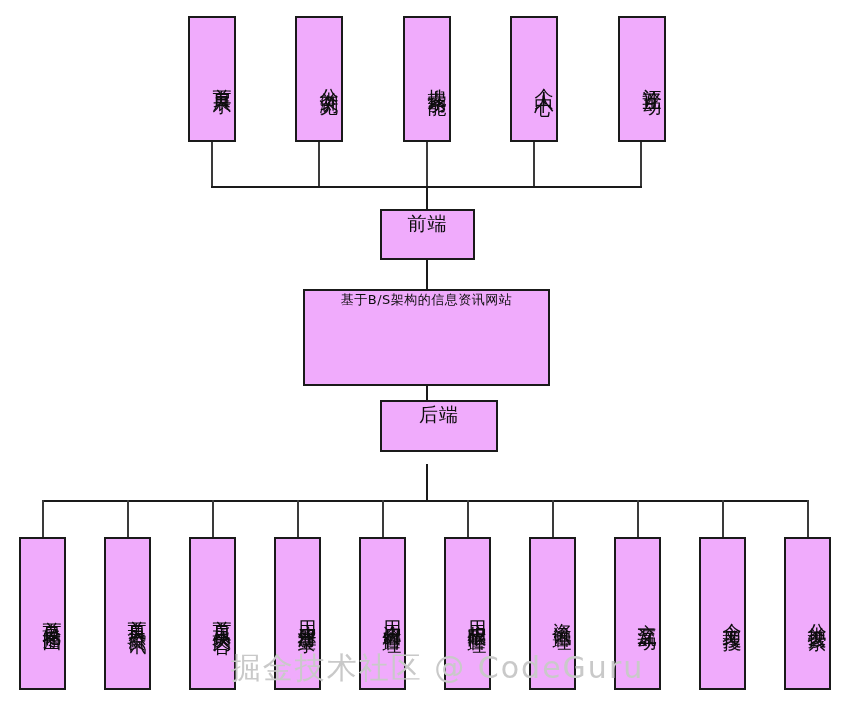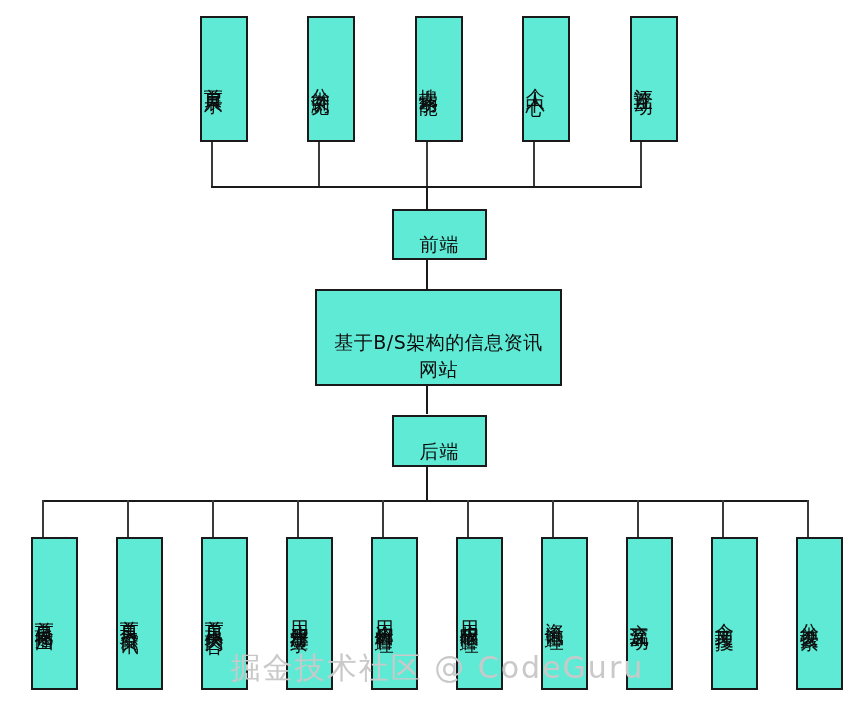--- a/index.html
+++ b/index.html
@@ -12,46 +12,45 @@
     width: 843px;
     height: 704px;
     background: #ffffff;
     font-family: "DejaVu Sans", "Liberation Sans", sans-serif;
     overflow: hidden;
   }
   .node {
     position: absolute;
     box-sizing: border-box;
     border: 2px solid #1a1a1a;
-    background: #5eead4;
+    background: #f0abfc;
     display: flex;
-    align-items: flex-end;
+    align-items: flex-start;
     justify-content: center;
     text-align: center;
     color: #0d0d0d;
     z-index: 2;
-    margin-left: 12px;
   }
   
   .node.vert {
     writing-mode: vertical-rl;
     text-orientation: upright;
     font-size: 19px;
     line-height: 1.22;
     letter-spacing: 3px;
     padding: 4px 0;
   }
   
   .node.horiz {
     font-size: 19px;
     line-height: 1.35;
     letter-spacing: 1px;
   }
   .node.center {
-    font-size: 19px;
+    font-size: 13px;
     line-height: 1.45;
     letter-spacing: 0.5px;
     padding: 0 14px;
   }
   .line {
     position: absolute;
     background: #1a1a1a;
     z-index: 1;
   }
   .line.v { width: 2px; }
@@ -108,21 +107,21 @@
   </div>
 
   <div class="line v" style="left:426px; top:259px; height:31px;"></div>
 
   <div class="node center" style="left:303px; top:289px; width:247px; height:97px;">
     <span>基于B/S架构的信息资讯网站</span>
   </div>
 
   <div class="line v" style="left:426px; top:385px; height:29px;"></div>
 
-  <div class="node horiz" style="left:380px; top:415px; width:95px; height:52px;">
+  <div class="node horiz" style="left:380px; top:400px; width:118px; height:52px;">
     <span>后端</span>
   </div>
 
   <div class="line v" style="left:426px; top:464px; height:37px;"></div>
 
   <div class="line h" style="left:42px; top:500px; width:766px;"></div>
 
   <div class="line v thin" style="left:42px;  top:500px; height:38px;"></div>
   <div class="line v thin" style="left:127px; top:500px; height:38px;"></div>
   <div class="line v thin" style="left:212px; top:500px; height:38px;"></div>

